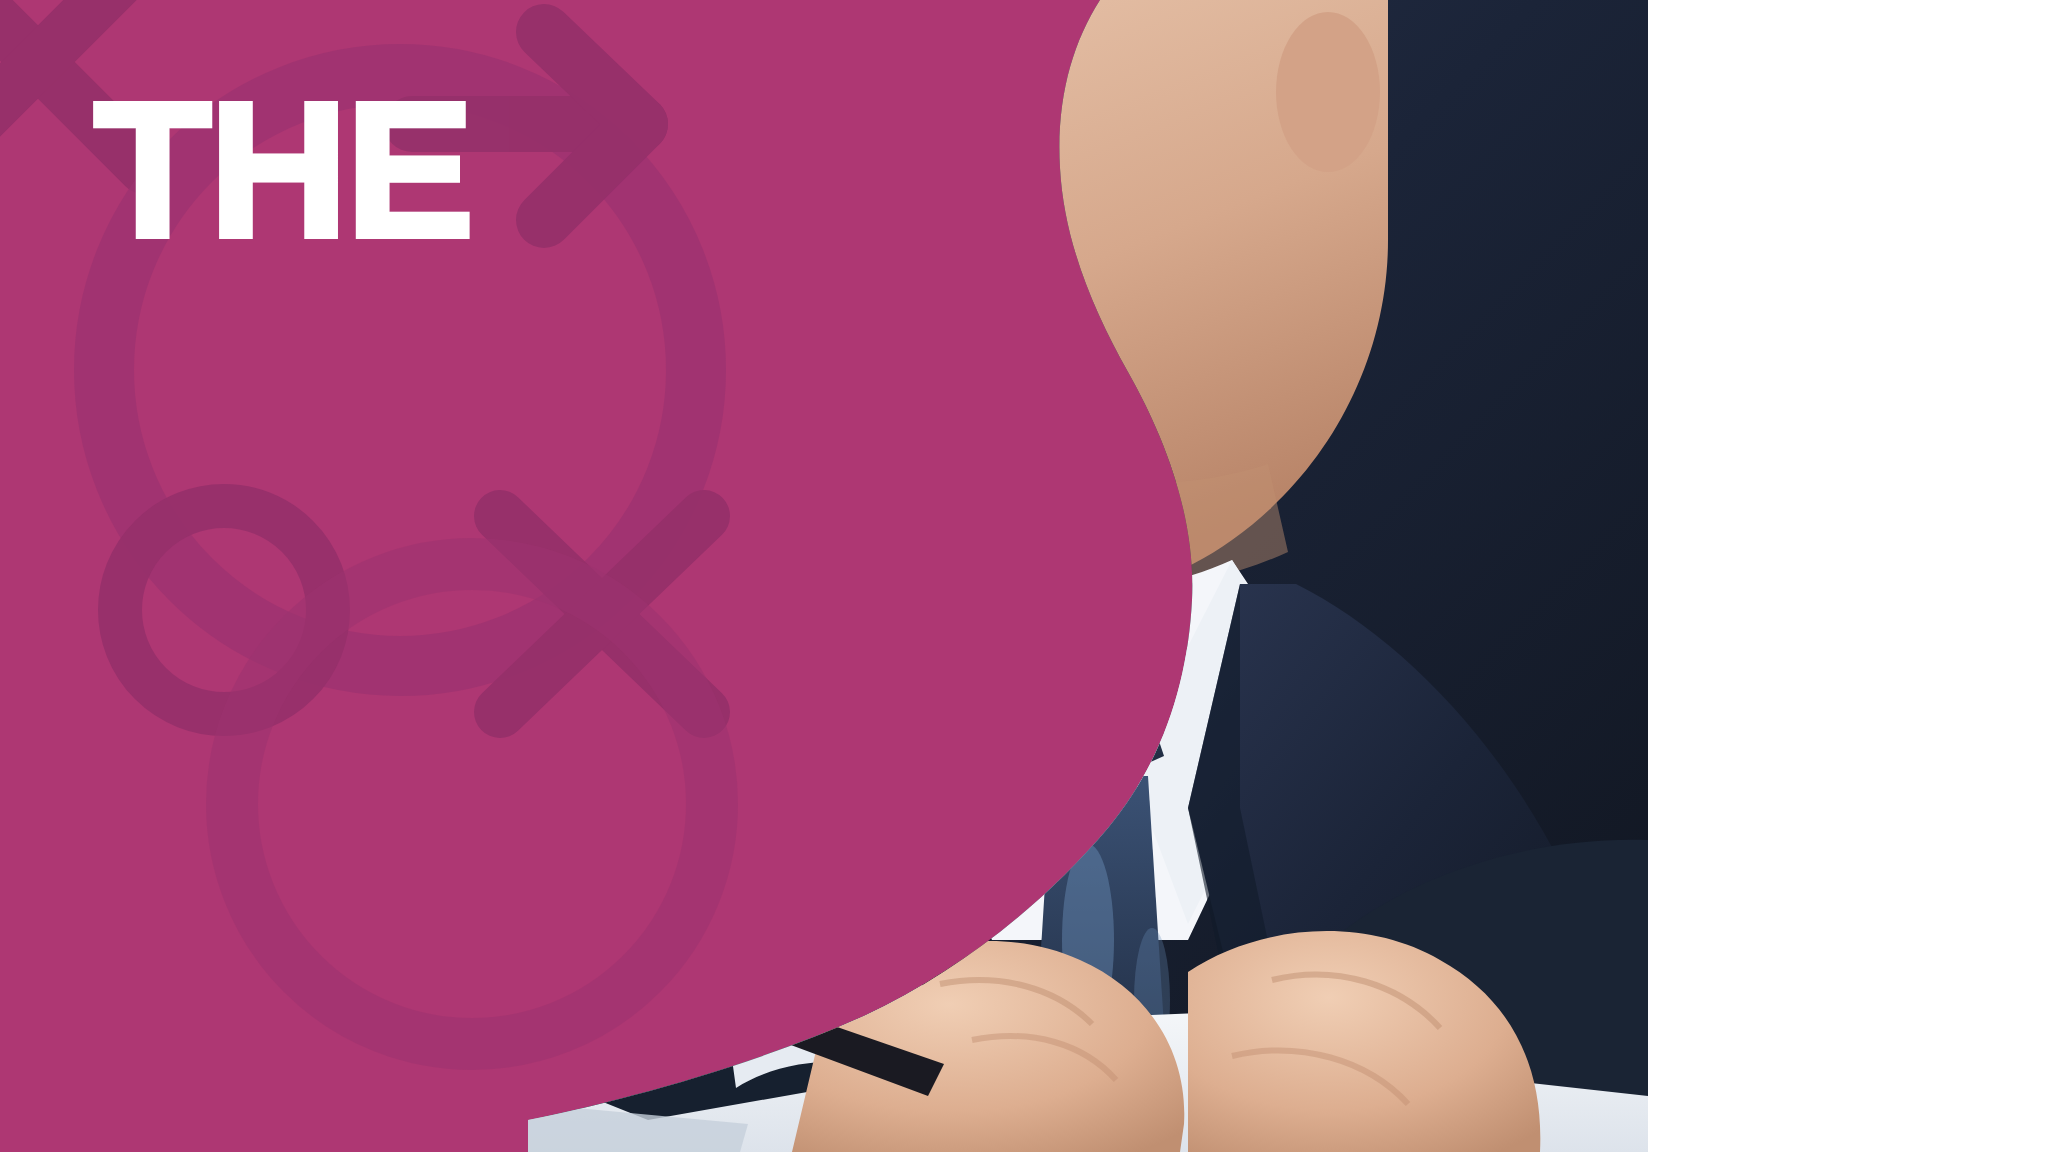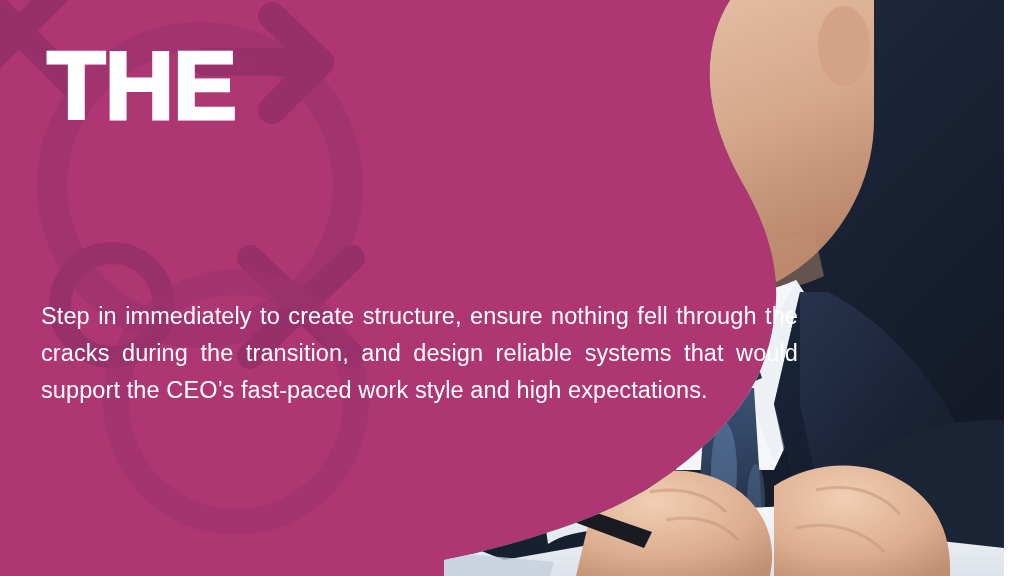--- a/index.html
+++ b/index.html
@@ -5,21 +5,21 @@
 <style>
   * { margin:0; padding:0; box-sizing:border-box; }
   html, body {
     width:1024px; height:576px;
     overflow:hidden;
     background:#ffffff;
     font-family:"Liberation Sans", sans-serif;
   }
   #slide {
     position:relative;
-    width:1004px; height:576px;
+    width:824px; height:576px;
     background:#6d28d9;
     overflow:hidden;
   }
 
   
   #decor {
     position:absolute; inset:0;
     width:1024px; height:576px;
     z-index:1;
     pointer-events:none;
@@ -224,18 +224,15 @@
       </g>
     </svg>
   </div>
 
   <div id="content">
 
     <div id="heading">
       <span class="head-line l1">THE</span>
     </div>
 
-    <div id="body-copy">
-      <p>Step in immediately to create structure, ensure nothing fell through the cracks during the transition, and design reliable systems that would support the CEO’s fast-paced work style and high expectations.</p>
-    </div>
 
   </div>
 </div>
 
 </body></html>

